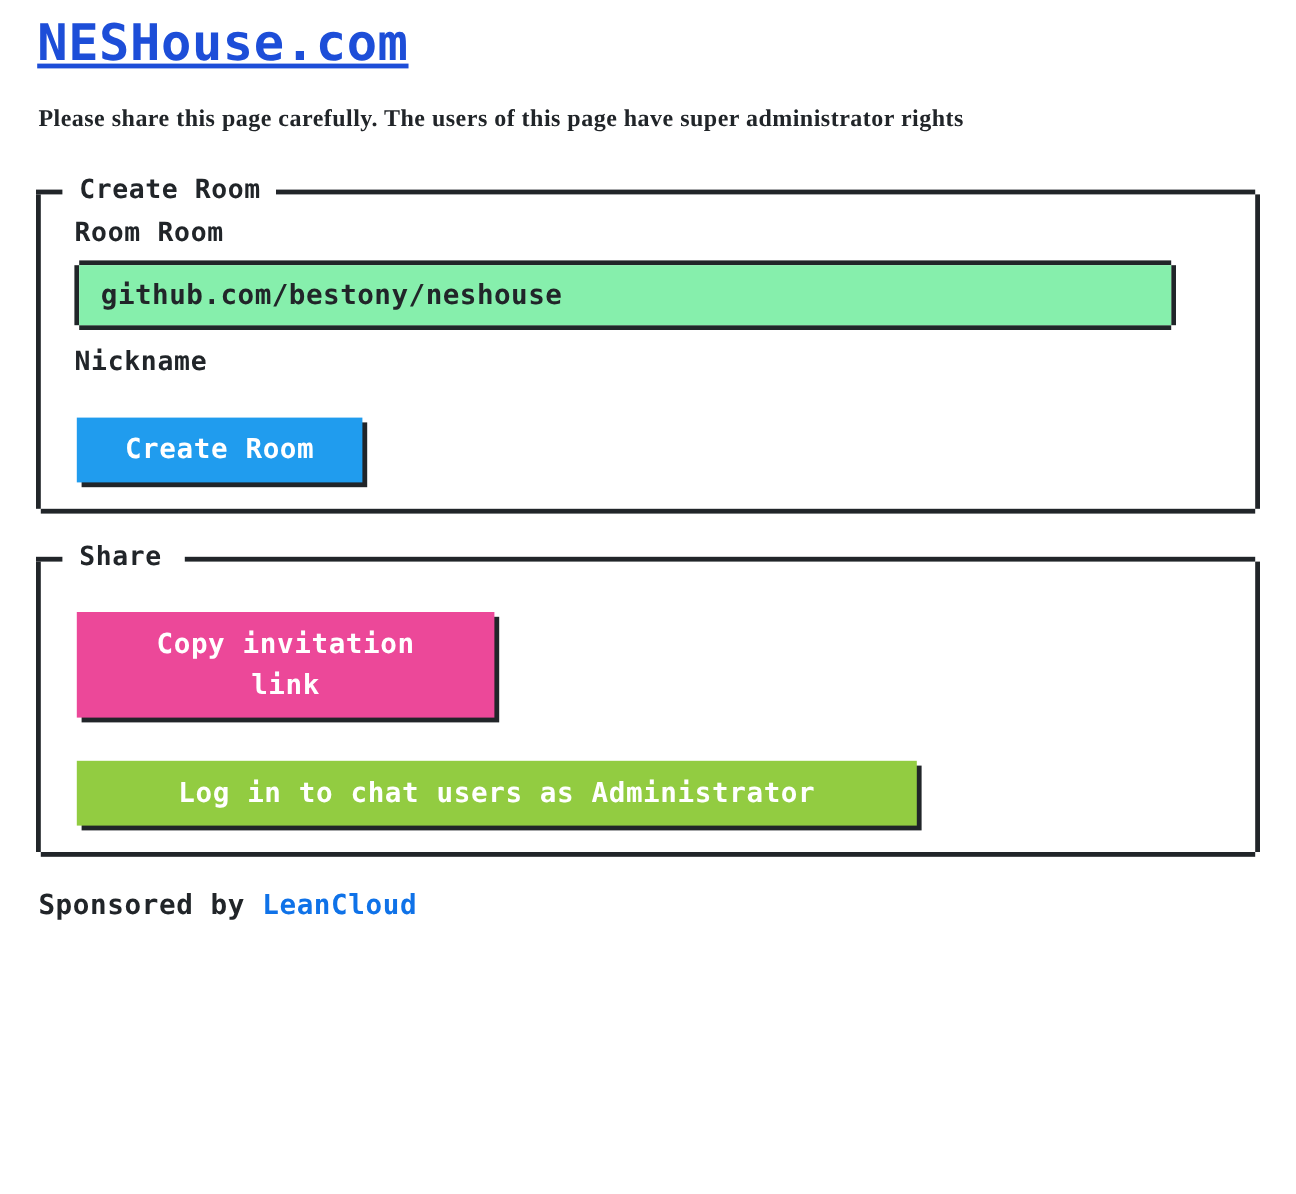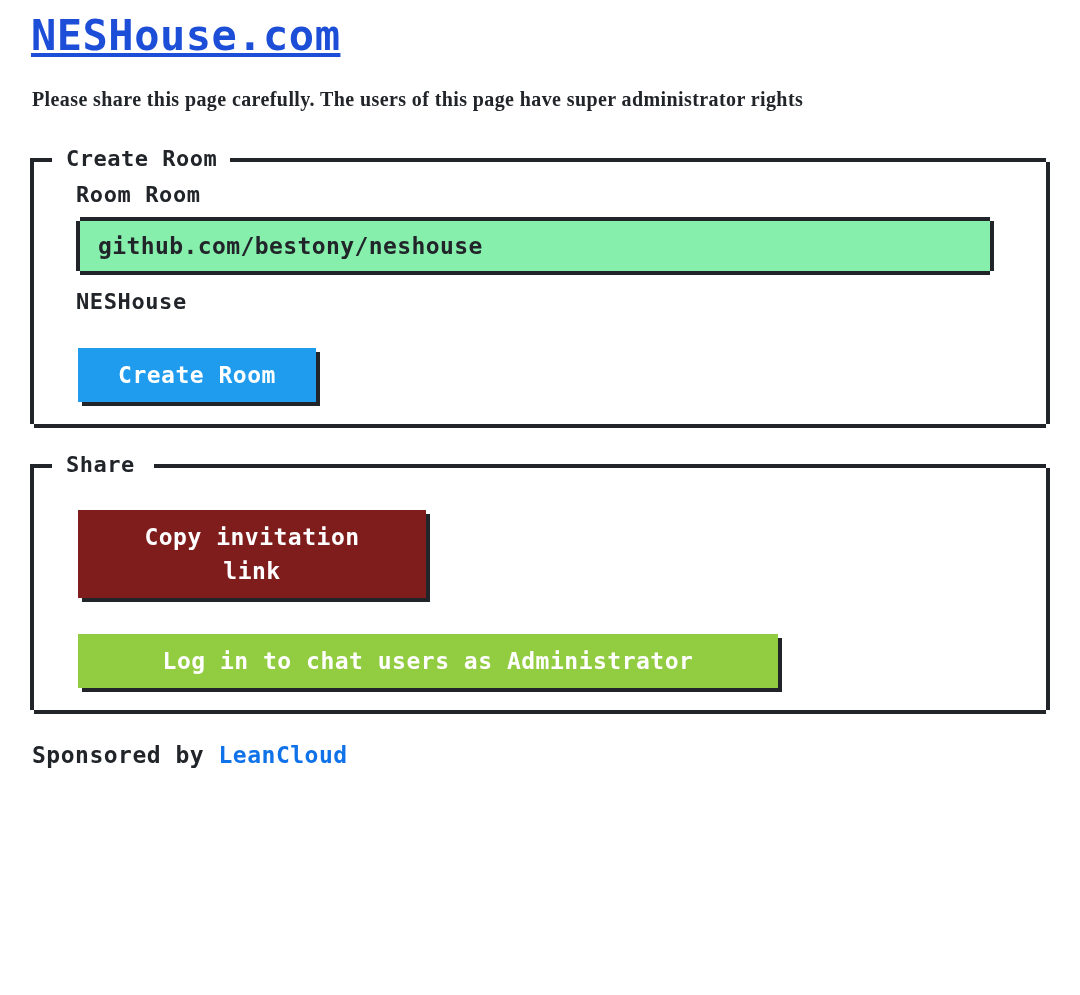--- a/index.html
+++ b/index.html
@@ -40,21 +40,21 @@
     margin: 28px 0 0 2px;
     max-width: 1010px;
     color: #212529;
     font-family: Liberation Serif, serif;
   }
 
   
   .nes-fieldset {
     position: relative;
     margin: 32px 0 0 0;
-    padding: 38px 24px 26px 38px;
+    padding: 38px 24px 26px 24px;
     border: none;
   }
   .nes-fieldset .fs-border {
     position: absolute;
     background: #212529;
     pointer-events: none;
   }
   
   .fs-top-left   { left: 0;  top: 14px; height: 4px; }
   .fs-top-right  { right: 4px; top: 14px; height: 4px; }
@@ -199,21 +199,21 @@
     margin: 24px 0 0 10px;
   }
   .btn-create .btn-face { background: #209cee; }
 
   .btn-copy {
     width: 348px;
     height: 88px;
     margin: 22px 0 0 10px;
   }
   .btn-copy .btn-face {
-    background: #7f1d1d;
+    background: #ec4899;
     flex-direction: column;
     line-height: 34px;
   }
 
   .btn-login {
     width: 700px;
     height: 54px;
     margin: 36px 0 0 10px;
   }
   .btn-login .btn-face { background: #92cc41; }
@@ -253,21 +253,21 @@
     <label class="field-label">Room Room</label>
 
     <div class="nes-input-wrap">
       <span class="ib ib-top"></span>
       <span class="ib ib-bottom"></span>
       <span class="ib ib-left"></span>
       <span class="ib ib-right"></span>
       <input class="nes-input" type="text" value="github.com/bestony/neshouse" style="">
     </div>
 
-    <label class="field-label second">NESHouse</label>
+    <label class="field-label second">Nickname</label>
 
 
     <button class="nes-btn btn-create">
       <span class="btn-shadow"></span>
       <span class="btn-face">Create Room</span>
     </button>
   </fieldset>
 
   <fieldset class="nes-fieldset share-fieldset">
     <span class="fs-border fs-top-left" style="width:22px"></span>

